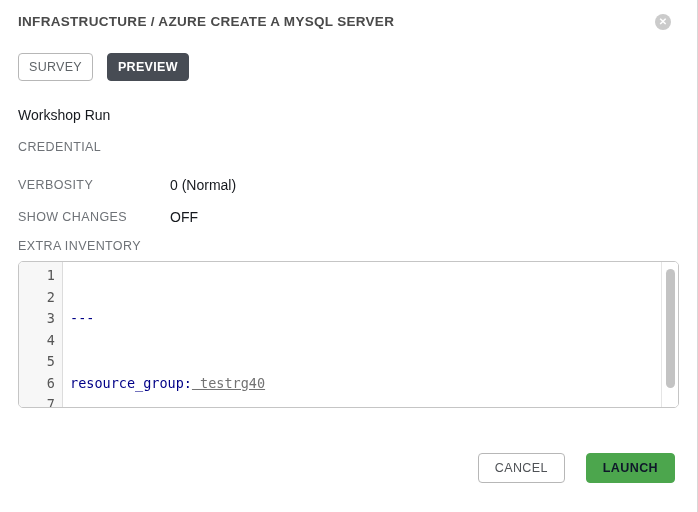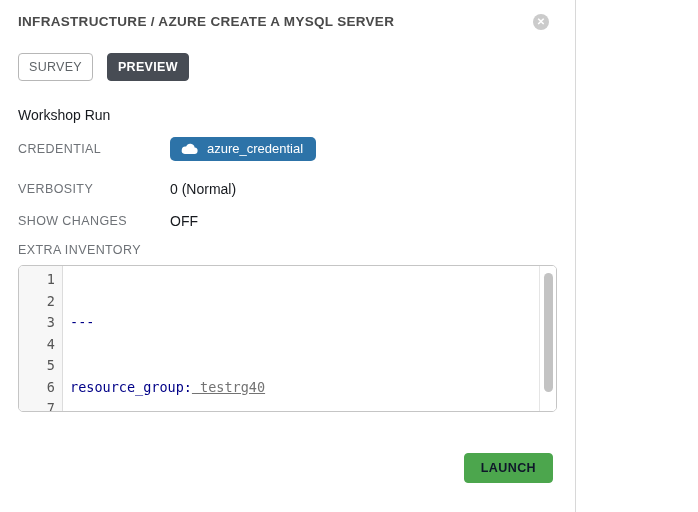--- a/index.html
+++ b/index.html
@@ -1,21 +1,21 @@
 <!DOCTYPE html>
 <html><head>
 <meta charset="utf-8">
 <style>
   * { margin:0; padding:0; box-sizing:border-box; }
   html,body { background:#fff; }
   body { font-family:"Liberation Sans", sans-serif; }
 
   .modal {
     position:relative;
-    width:576px; height:512px;
+    width:698px; height:512px;
     background:#fff;
     border-right:1px solid #d8d8d8;
     padding:14px 18px 0 18px;
     overflow:hidden;
   }
 
   .modal-header { display:flex; justify-content:space-between; align-items:flex-start; }
   .modal-title {
     font-size:13.5px; font-weight:700; color:#4a4a4a;
     letter-spacing:.3px; line-height:16px;
@@ -114,30 +114,20 @@
   </div>
 
   <div class="details">
 
     <div class="detail-row">
       <div class="detail-value">Workshop Run</div>
     </div>
 
     <div class="detail-row tall">
       <div class="detail-label">CREDENTIAL</div>
-      <div class="detail-value">
-        <span class="badge">
-          <span style="display:inline-flex;">
-            <svg width="17" height="12" viewBox="0 0 17 12" xmlns="http://www.w3.org/2000/svg">
-              <path d="M13.6 4.6a4.4 4.4 0 0 0-8.5-1A3.6 3.6 0 0 0 3.8 11h9.4a3.2 3.2 0 0 0 .4-6.4z" fill="#ffffff"></path>
-            </svg>
-          </span>
-          <span>azure_credential</span>
-        </span>
-      </div>
     </div>
 
 
     <div class="detail-row">
       <div class="detail-label">VERBOSITY</div>
       <div class="detail-value">0 (Normal)</div>
     </div>
 
     <div class="detail-row">
       <div class="detail-label">SHOW CHANGES</div>
@@ -166,16 +156,17 @@
       
       
       <div><span class="tok-key"></span><span class="tok-val"></span></div>
     </div>
     <div class="vscroll-track">
       <div class="vscroll-thumb"></div>
     </div>
   </div>
 
   <div class="footer">
+    <button class="btn btn-cancel">CANCEL</button>
     <button class="btn btn-launch">LAUNCH</button>
   </div>
 
 </div>
 
 </body></html>

